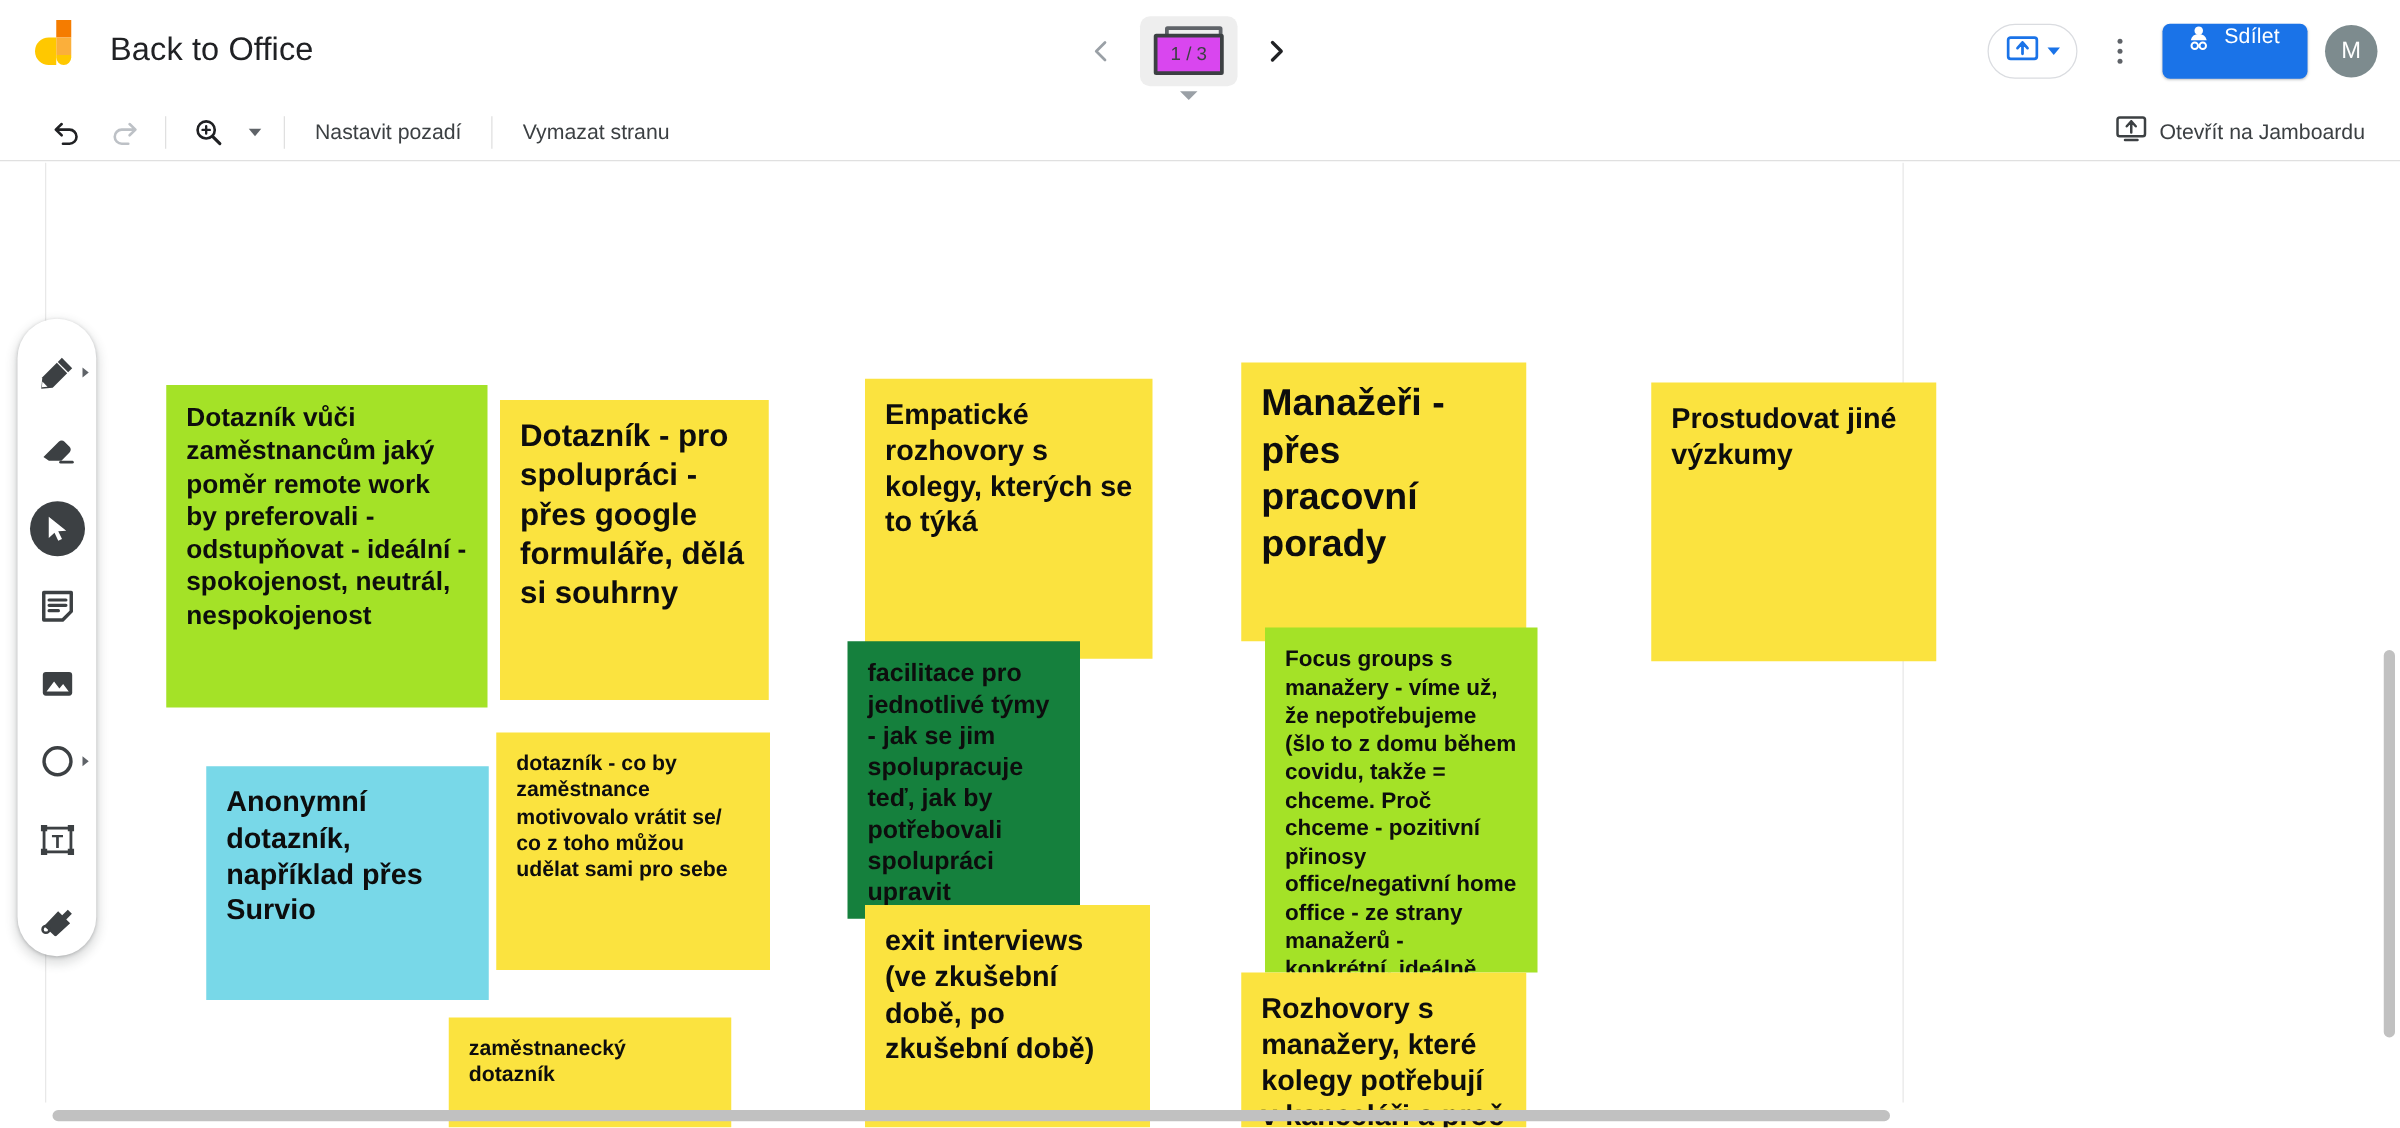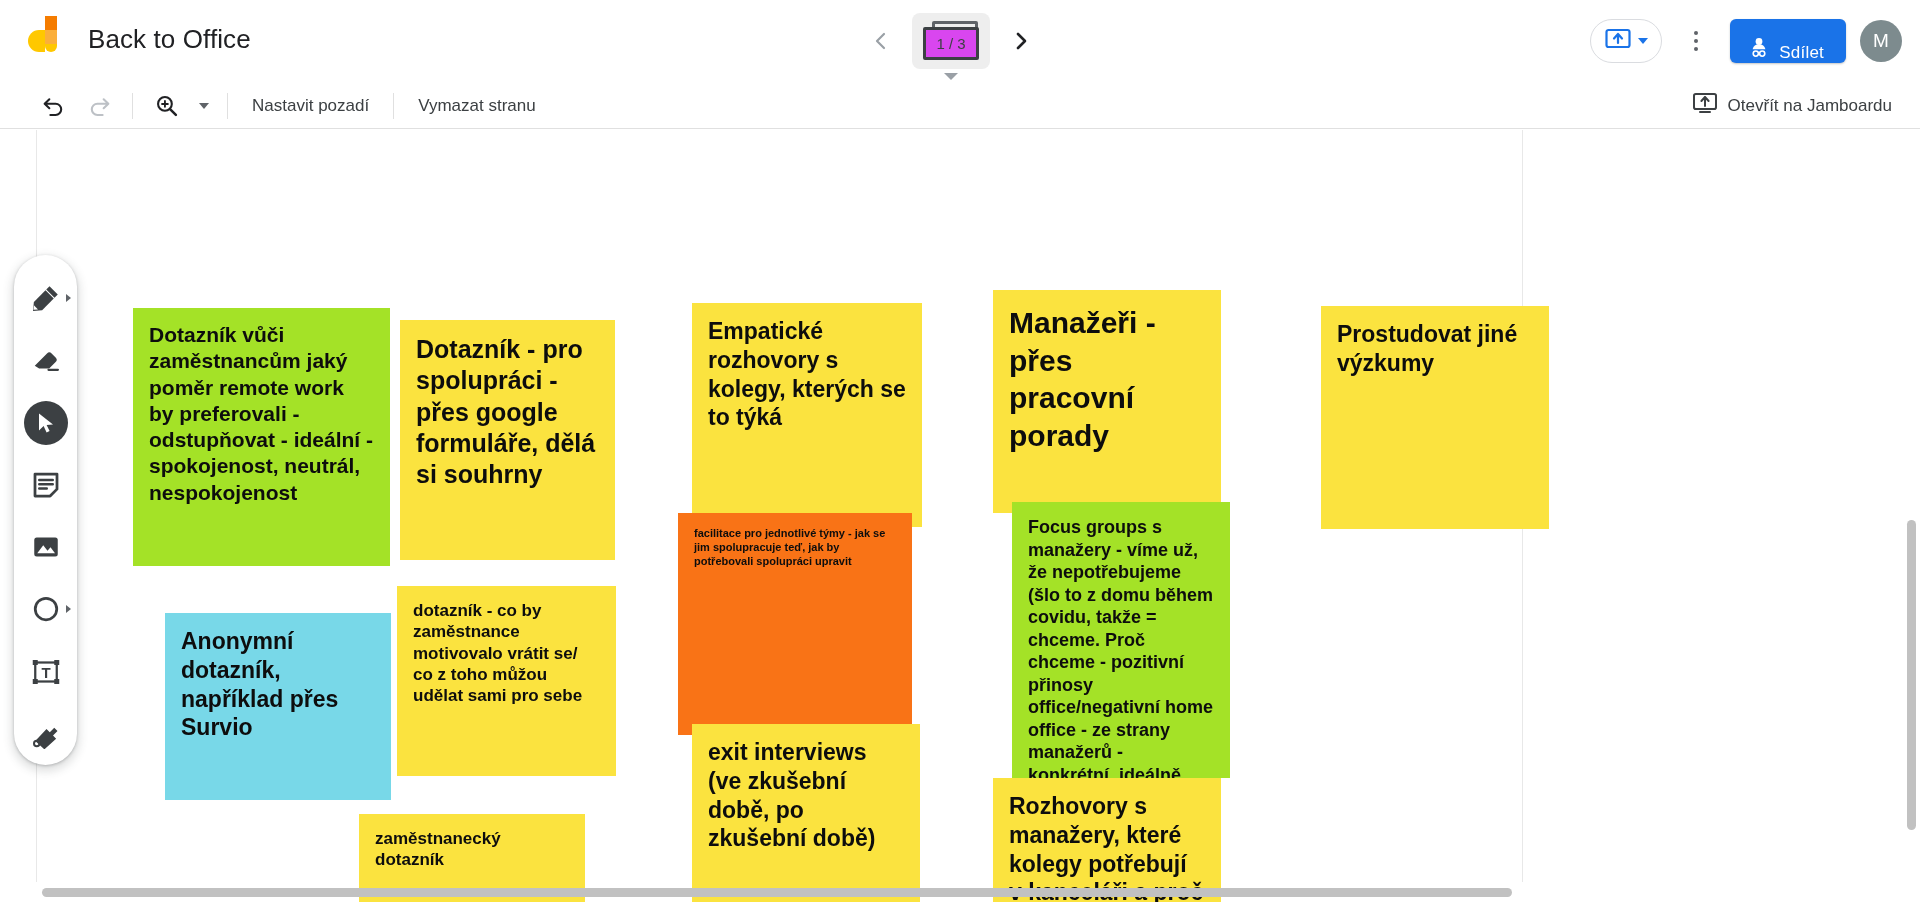--- a/index.html
+++ b/index.html
@@ -59,21 +59,21 @@
   .tb-right { position:absolute; right: 18px; top: 10px; display:flex; align-items:center; gap: 14px; height: 62px; }
   .present-btn {
     display:flex; align-items:center; gap: 7px;
     border: 1px solid #dadce0; border-radius: 22px; height: 44px;
     padding: 0 13px 0 14px; cursor: pointer; background:#fff;
   }
   .tri-down { width:0;height:0;border-left:5px solid transparent;border-right:5px solid transparent;border-top:6px solid #1a73e8; }
   .kebab { width: 40px; height: 40px; display:flex; flex-direction:column; align-items:center; justify-content:center; gap:4px; cursor:pointer; border-radius:50%; }
   .kebab i { width:4px; height:4px; border-radius:50%; background:#5f6368; display:block; }
   .share-btn {
-    display:flex; align-items:flex-end; gap: 9px; background: #1a73e8; color:#fff;
+    display:flex; align-items:flex-start; gap: 9px; background: #1a73e8; color:#fff;
     height: 44px; border-radius: 6px; padding: 0 22px 0 18px; cursor:pointer;
     font-size: 17px; font-weight: 500; letter-spacing:.2px;
     box-shadow: 0 1px 2px rgba(60,64,67,.3);
   }
   .avatar {
     width: 42px; height: 42px; border-radius:50%; background:#7d8b8e; color:#fff;
     display:flex; align-items:center; justify-content:center; font-size:19px; cursor:pointer;
   }
 
   
@@ -259,21 +259,21 @@
   <div class="canvas-wrap">
     <div class="canvas-board">
       <div id="notes-layer">
           <div class="note" style="left: 96px; top: 178px; width: 257px; height: 258px; background: rgb(164, 226, 39); font-size: 21px;"><span>Dotazník vůči zaměstnancům jaký poměr remote work by preferovali - odstupňovat - ideální - spokojenost, neutrál, nespokojenost</span></div>
           <div class="note" style="left: 363px; top: 190px; width: 215px; height: 240px; background: rgb(251, 227, 63); font-size: 25px;"><span>Dotazník - pro spolupráci - přes google formuláře, dělá si souhrny</span></div>
           <div class="note" style="left: 655px; top: 173px; width: 230px; height: 224px; background: rgb(251, 227, 63); font-size: 23px;"><span>Empatické rozhovory s kolegy, kterých se to týká</span></div>
           <div class="note center" style="left: 956px; top: 160px; width: 228px; height: 223px; background: rgb(251, 227, 63); font-size: 30px;"><span>Manažeři - přes pracovní porady</span></div>
           <div class="note" style="left: 1284px; top: 176px; width: 228px; height: 223px; background: rgb(251, 227, 63); font-size: 23px;"><span>Prostudovat jiné výzkumy</span></div>
           <div class="note" style="left: 128px; top: 483px; width: 226px; height: 187px; background: rgb(120, 216, 232); font-size: 23px;"><span>Anonymní dotazník, například přes Survio</span></div>
           <div class="note" style="left: 360px; top: 456px; width: 219px; height: 190px; background: rgb(251, 227, 63); font-size: 17px;"><span>dotazník - co by zaměstnance motivovalo vrátit se/ co z toho můžou udělat sami pro sebe</span></div>
-          <div class="note" style="left: 641px; top: 383px; width: 234px; height: 222px; background: #f97316; font-size: 11px;"><span>facilitace pro jednotlivé týmy - jak se jim spolupracuje teď, jak by potřebovali spolupráci upravit</span></div>
+          <div class="note" style="left: 641px; top: 383px; width: 186px; height: 222px; background: #15803d; font-size: 20px;"><span>facilitace pro jednotlivé týmy - jak se jim spolupracuje teď, jak by potřebovali spolupráci upravit</span></div>
           <div class="note" style="left: 975px; top: 372px; width: 218px; height: 276px; background: rgb(164, 226, 39); font-size: 18px;"><span>Focus groups s manažery - víme už, že nepotřebujeme (šlo to z domu během covidu, takže = chceme. Proč chceme - pozitivní přinosy office/negativní home office - ze strany manažerů - konkrétní, ideálně měřitelné</span></div>
           <div class="note" style="left: 956px; top: 648px; width: 228px; height: 223px; background: rgb(251, 227, 63); font-size: 23px;"><span>Rozhovory s manažery, které kolegy potřebují v kanceláři a proč (5 whys)</span></div>
           <div class="note" style="left: 322px; top: 684px; width: 226px; height: 157px; background: rgb(251, 227, 63); font-size: 17px;"><span>zaměstnanecký dotazník</span></div>
           <div class="note" style="left: 655px; top: 594px; width: 228px; height: 223px; background: rgb(251, 227, 63); font-size: 23px;"><span>exit interviews (ve zkušební době, po zkušební době)</span></div>
         </div>
     </div>
 
     <div class="tool-rail">
 
       <div class="tool">

